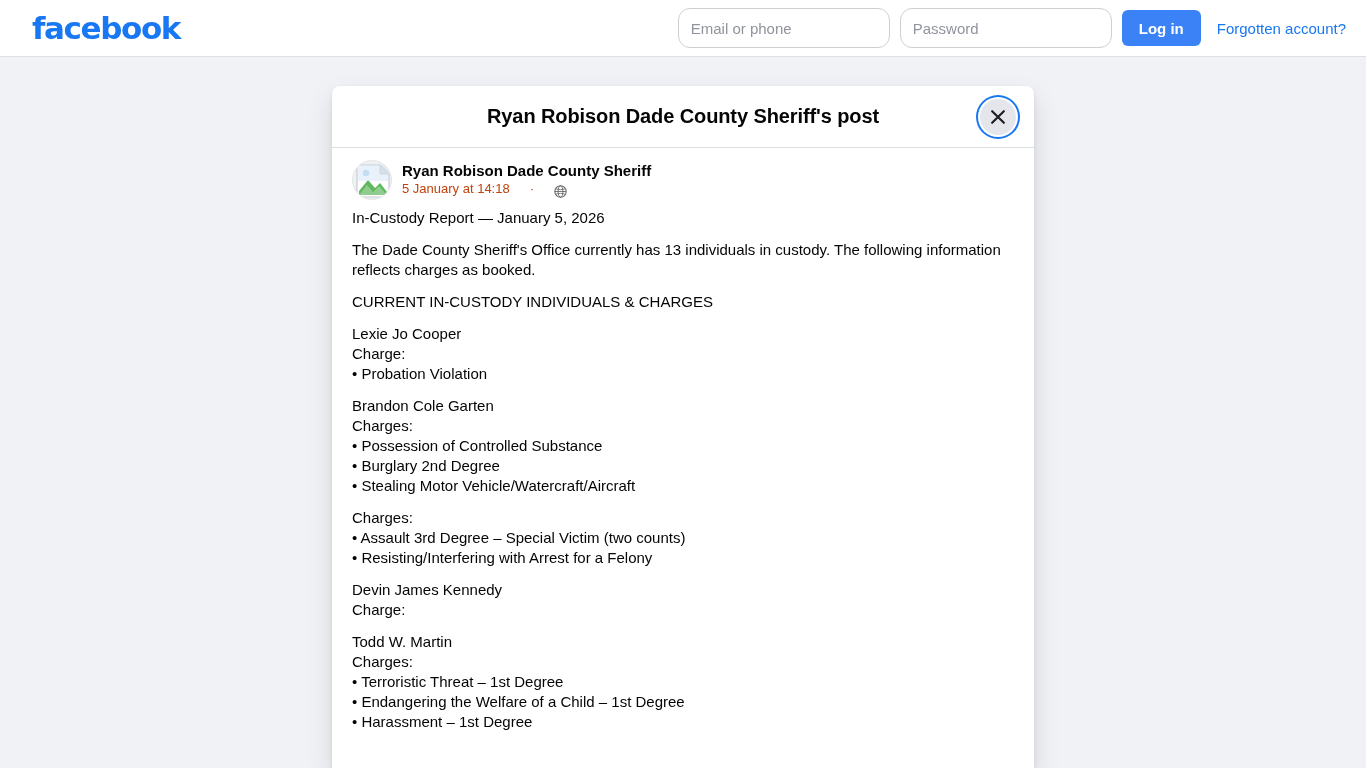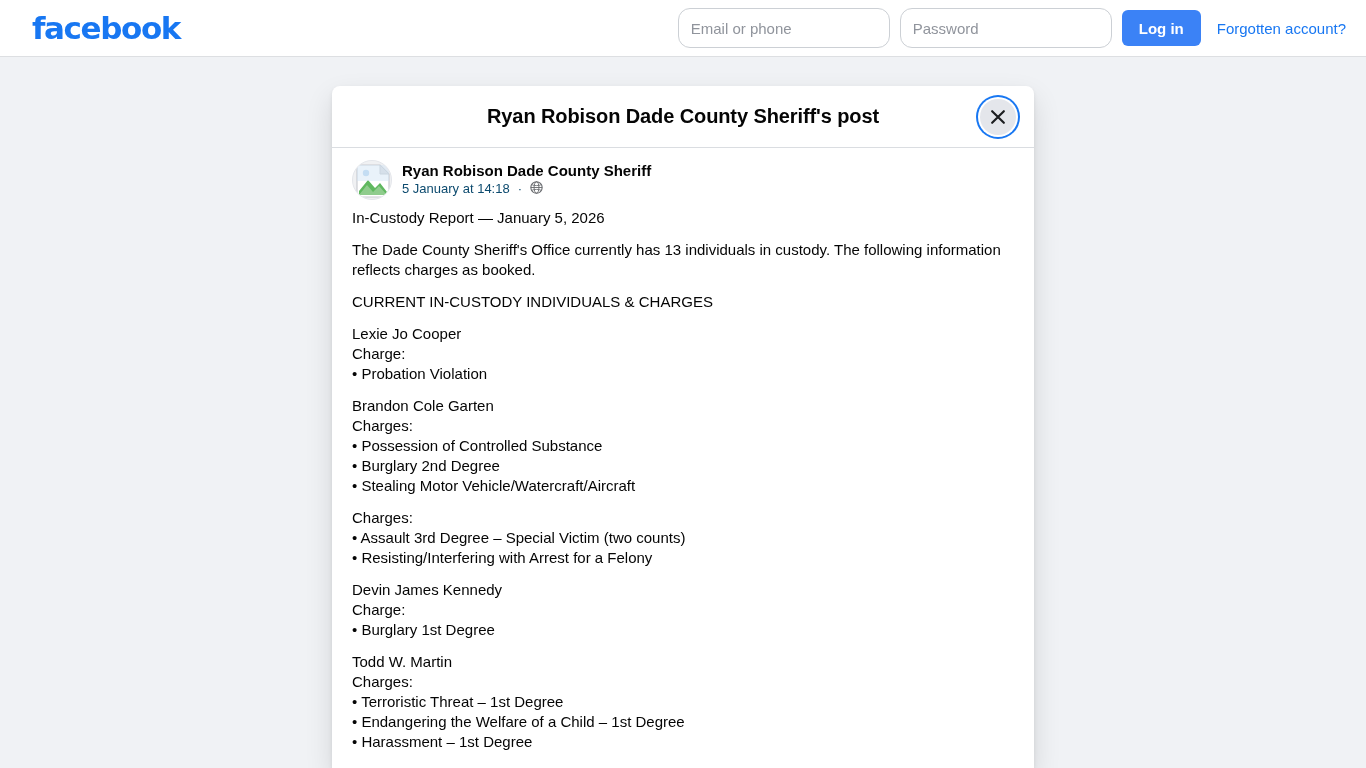--- a/index.html
+++ b/index.html
@@ -159,24 +159,24 @@
   .avatar svg { display: block; }
   .post-meta { display: flex; flex-direction: column; gap: 1px; }
   .author-name {
     font-size: 15px;
     font-weight: bold;
     color: #050505;
     line-height: 1.25;
   }
   .post-sub {
     display: flex;
-    align-items: flex-start;
-    gap: 8px;
+    align-items: flex-end;
+    gap: 20px;
     font-size: 13px;
-    color: #0c4a6e;
+    color: #c2410c;
     line-height: 1.3;
   }
   .globe-icon { display: inline-flex; align-items: center; }
 
   .post-text {
     color: #050505;
     font-size: 15px;
     line-height: 1.3333;
     padding: 0 4px;
   }
@@ -263,21 +263,20 @@
               <span class="line">• Stealing Motor Vehicle/Watercraft/Aircraft</span>
             </p>
             <p class="para">
               <span class="line">Charges:</span>
               <span class="line">• Assault 3rd Degree – Special Victim (two counts)</span>
               <span class="line">• Resisting/Interfering with Arrest for a Felony</span>
             </p>
             <p class="para">
               <span class="line">Devin James Kennedy</span>
               <span class="line">Charge:</span>
-              <span class="line">• Burglary 1st Degree</span>
             </p>
             <p class="para">
               <span class="line">Todd W. Martin</span>
               <span class="line">Charges:</span>
               <span class="line">• Terroristic Threat – 1st Degree</span>
               <span class="line">• Endangering the Welfare of a Child – 1st Degree</span>
               <span class="line">• Harassment – 1st Degree</span>
             </p>
           </div>
       </div>

